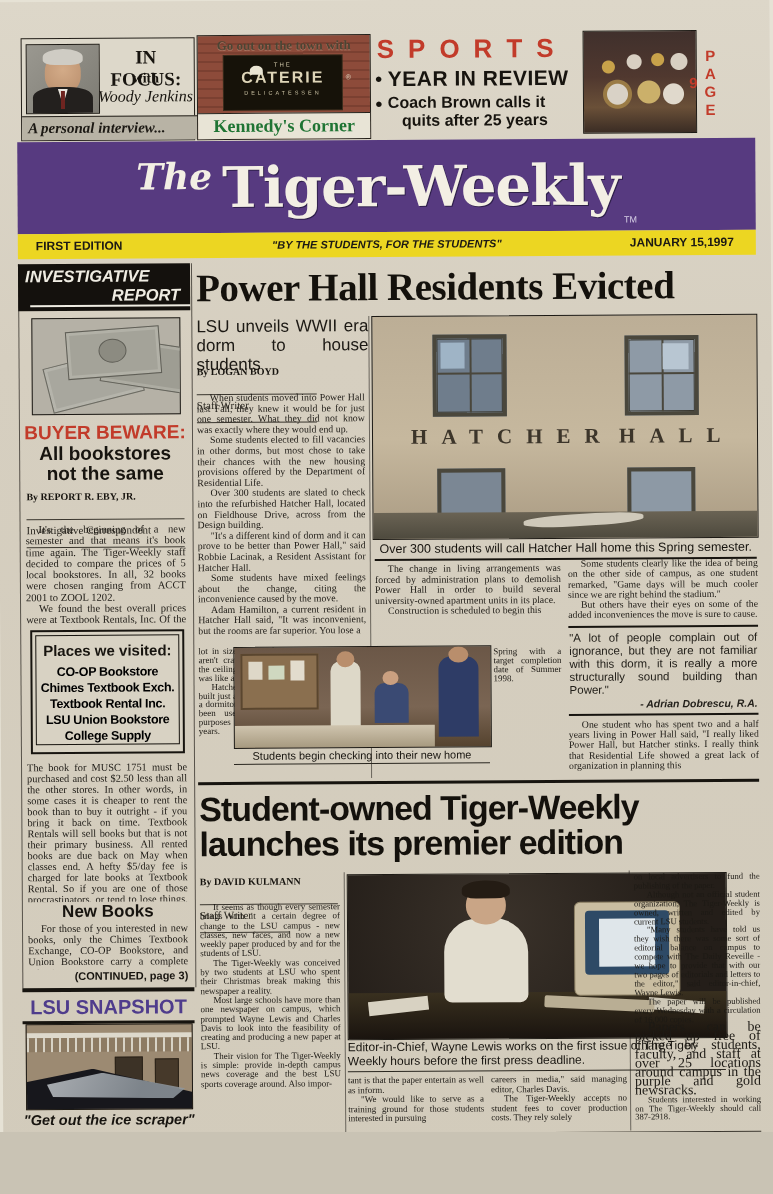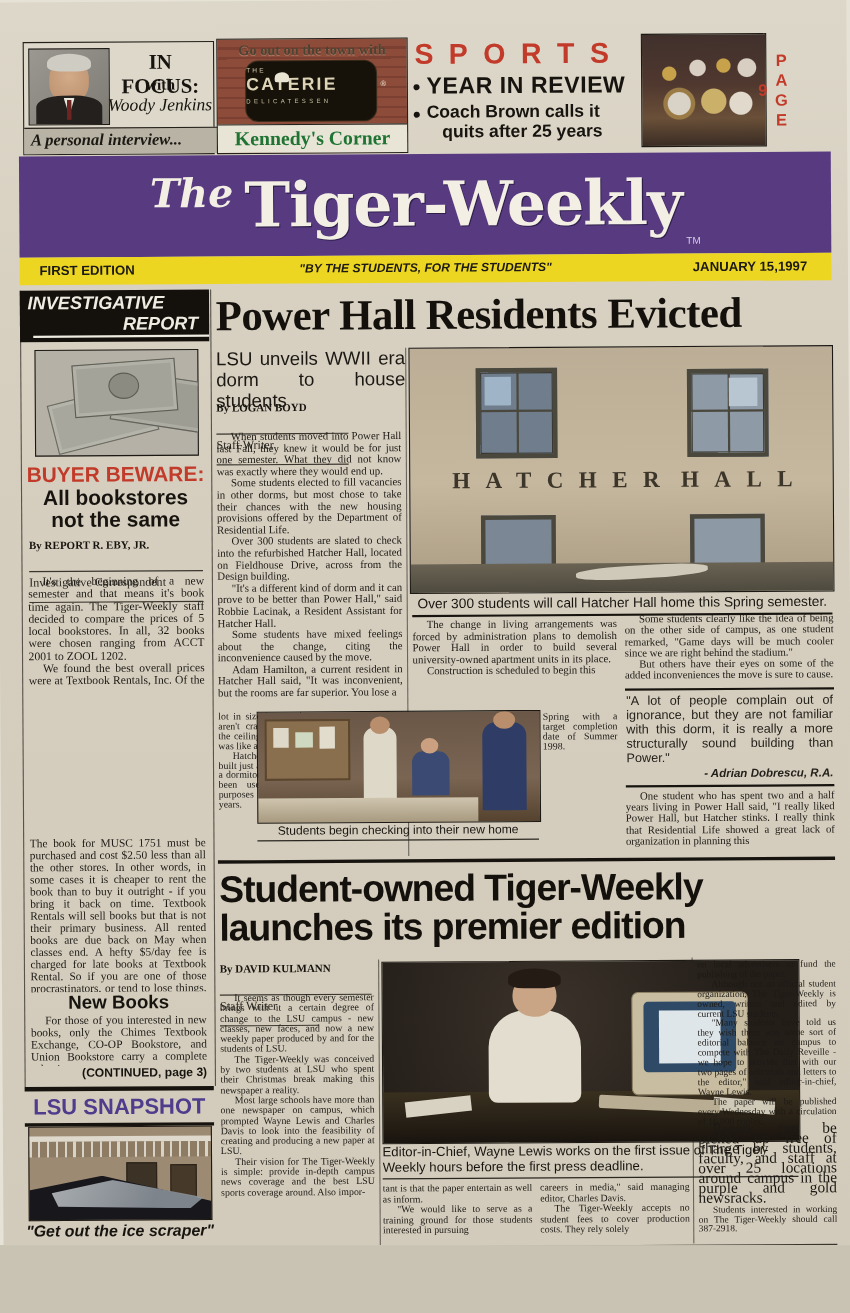--- a/index.html
+++ b/index.html
@@ -33,21 +33,21 @@
     </div>
     <div class="abs ser" style="left:78px;top:8px;width:92px;text-align:center;font-weight:bold;font-size:19px;color:#17140f;">IN FOCUS:</div>
     <div class="abs ser" style="left:78px;top:32px;width:92px;text-align:center;font-weight:bold;font-size:14px;color:#17140f;">with</div>
     <div class="abs ser" style="left:76px;top:49px;width:96px;text-align:left;font-weight:normal;font-style:italic;font-size:16px;color:#17140f;">Woody Jenkins</div>
     <div class="abs ser" style="left:0;top:77px;width:172px;height:23px;background:#b8b3a5;border-top:1px solid #24201a;font-weight:bold;font-style:italic;font-size:15px;color:#1c1914;padding-left:6px;line-height:22px;">A personal interview...</div>
   </div>
 
   <div class="abs" style="left:200px;top:34px;width:172px;height:103px;border:1px solid #24201a;background:
       repeating-linear-gradient(180deg,#8d4b3a 0 7px,#7b4031 7px 9px);">
     <div class="abs ser" style="left:0;top:2px;width:172px;text-align:center;font-weight:bold;font-size:13px;color:#4c4433;text-shadow:0 1px 0 rgba(255,245,220,0.25);">Go out on the town with</div>
-    <div class="abs" style="left:26px;top:20px;width:118px;height:54px;background:#161209;border-radius:11px;box-shadow:0 0 0 1px #3a2c1c;text-align:left;">
+    <div class="abs" style="left:26px;top:20px;width:118px;height:54px;background:#161209;border-radius:0;box-shadow:0 0 0 1px #3a2c1c;text-align:center;">
       <div class="san" style="font-size:6px;letter-spacing:2px;color:#cfc6a8;margin-top:6px;">THE</div>
       <div style="position:absolute;left:26px;top:10px;width:13px;height:9px;background:#e9e4d2;border-radius:60% 60% 20% 20%;"></div>
       <div class="san" style="font-size:16px;letter-spacing:2px;color:#ded5b8;font-weight:bold;margin-top:1px;">CATERIE</div>
       <div class="san" style="font-size:5.5px;letter-spacing:3px;color:#c9c0a2;margin-top:3px;">DELICATESSEN</div>
     </div>
     <div class="san" style="position:absolute;left:148px;top:38px;font-size:7px;color:#e0d8c2;">®</div>
     <div class="abs ser" style="left:0;top:77px;width:172px;height:25px;background:#e8e4d6;border-top:1px solid #24201a;text-align:center;font-weight:bold;font-size:18px;color:#1f7434;line-height:24px;">Kennedy's Corner</div>
   </div>
 
   <div class="abs" style="left:376px;top:34px;width:208px;height:103px;">
@@ -110,20 +110,30 @@
   <div class="abs" style="left:27px;top:484px;width:158px;">
     <span class="ser bylinename" style="width:158px;">By REPORT R. EBY, JR.</span>
     <span class="ser bylinetitle" style="width:158px;">Investigative Correspondent</span>
   </div>
 
   <div class="abs" style="left:26px;top:522px;width:160px;height:102px;overflow:hidden;">
     <p class="bp ser" style="font-size:10.6px;line-height:11.3px;">It's the beginning of a new semester and that means it's book time again. The Tiger-Weekly staff decided to compare the prices of 5 local bookstores. In all, 32 books were chosen ranging from ACCT 2001 to ZOOL 1202.</p>
     <p class="bp ser" style="font-size:10.6px;line-height:11.3px;">We found the best overall prices were at Textbook Rentals, Inc. Of the 32 books priced, thirty of the books were just over 50% of the new price.</p>
   </div>
 
+  <div class="abs" style="left:30px;top:628px;width:150px;height:120px;border:2px solid #17140f;background:#d8d2c3;">
+    <div style="border:1px solid #17140f;margin:3px;height:108px;text-align:center;">
+      <div class="san" style="font-weight:bold;font-size:15px;color:#17140f;margin-top:6px;">Places we visited:</div>
+      <div class="san" style="font-weight:bold;font-size:12.5px;margin-top:6px;letter-spacing:-0.3px;">CO-OP Bookstore</div>
+      <div class="san" style="font-weight:bold;font-size:12.5px;margin-top:2px;letter-spacing:-0.3px;">Chimes Textbook Exch.</div>
+      <div class="san" style="font-weight:bold;font-size:12.5px;margin-top:2px;letter-spacing:-0.3px;">Textbook Rental Inc.</div>
+      <div class="san" style="font-weight:bold;font-size:12.5px;margin-top:2px;letter-spacing:-0.3px;">LSU Union Bookstore</div>
+      <div class="san" style="font-weight:bold;font-size:12.5px;margin-top:2px;letter-spacing:-0.3px;">College Supply</div>
+    </div>
+  </div>
 
   <div class="abs" style="left:26px;top:760px;width:160px;height:140px;overflow:hidden;">
     <p class="bp ser" style="font-size:10.4px;line-height:11px;text-indent:0;">The book for MUSC 1751 must be purchased and cost $2.50 less than all the other stores. In other words, in some cases it is cheaper to rent the book than to buy it outright - if you bring it back on time. Textbook Rentals will sell books but that is not their primary business. All rented books are due back on May when classes end. A hefty $5/day fee is charged for late books at Textbook Rental. So if you are one of those procrastinators, or tend to lose things, renting your books may not be the best course.</p>
   </div>
   <div class="abs san" style="left:20px;top:900px;width:172px;text-align:center;font-weight:bold;font-size:17px;color:#17140f;">New Books</div>
   <div class="abs" style="left:26px;top:921px;width:160px;height:46px;overflow:hidden;">
     <p class="bp ser" style="font-size:10.4px;line-height:11px;">For those of you interested in new books, only the Chimes Textbook Exchange, CO-OP Bookstore, and Union Bookstore carry a complete selection</p>
   </div>
   <div class="abs san" style="left:26px;top:968px;width:160px;text-align:right;font-weight:bold;font-size:11px;color:#17140f;">(CONTINUED, page 3)</div>
 

